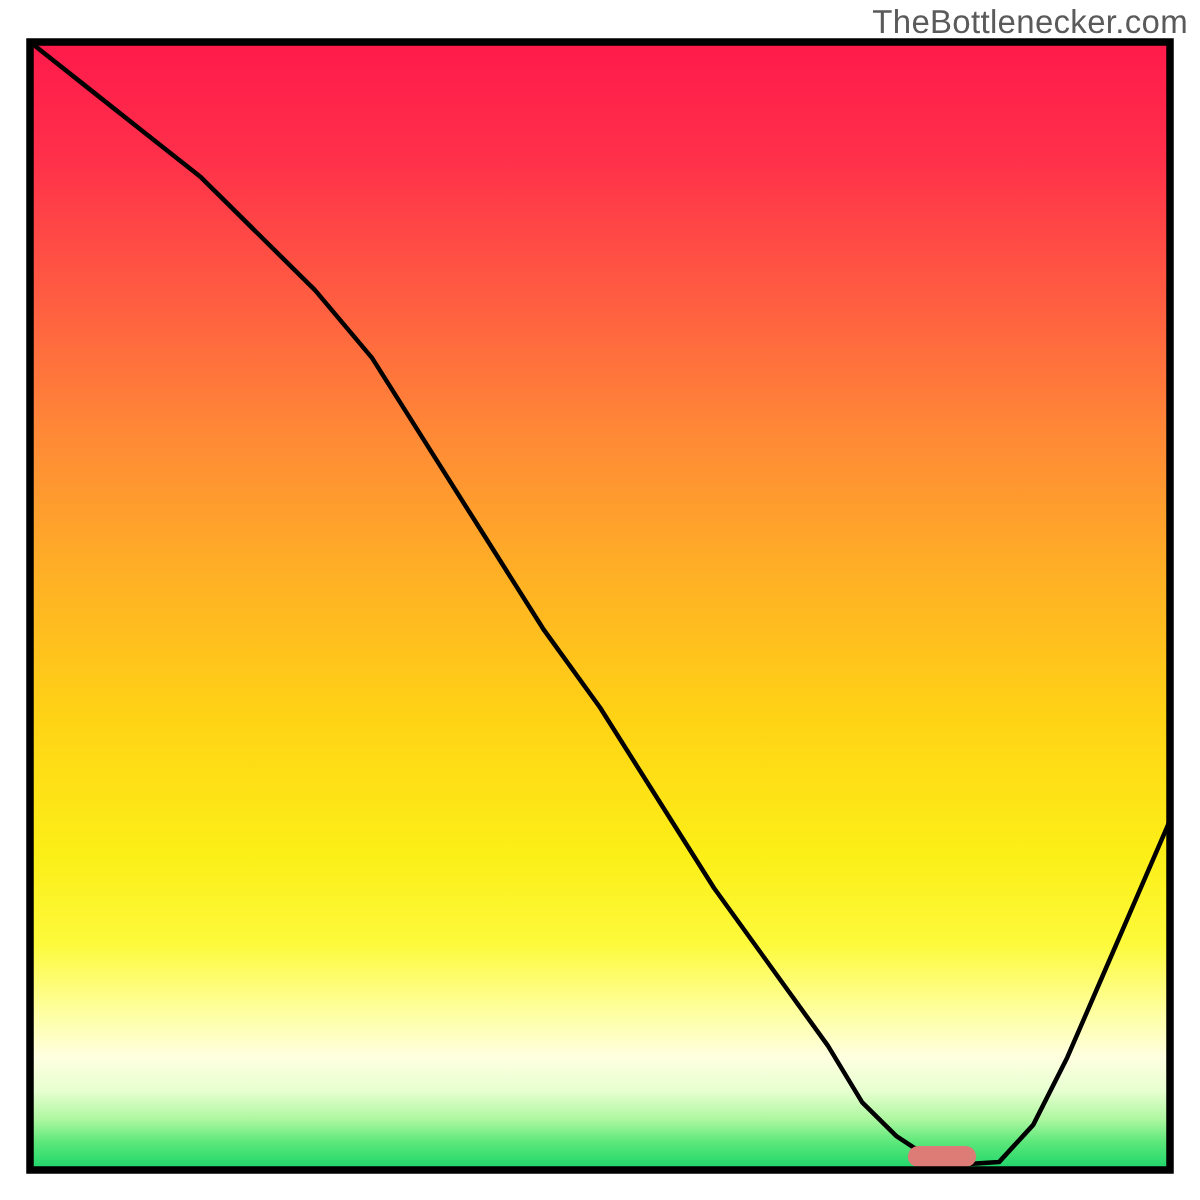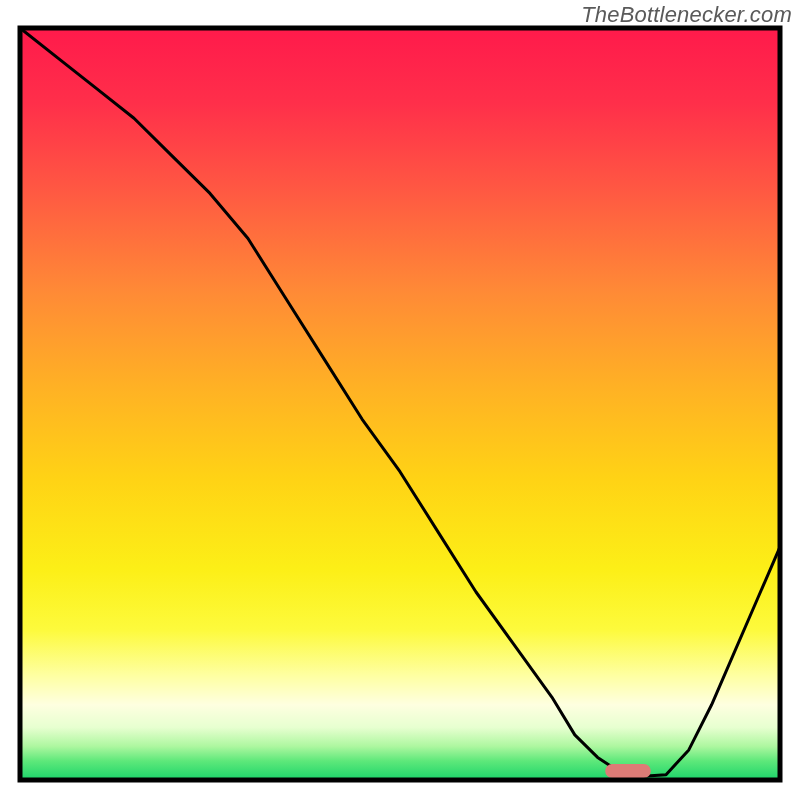--- a/index.html
+++ b/index.html
@@ -7,21 +7,20 @@
     padding: 0;
     width: 800px;
     height: 800px;
     background: #ffffff;
     font-family: Arial, Helvetica, sans-serif;
   }
   .container {
     position: relative;
     width: 800px;
     height: 800px;
-    font-style: italic;
   }
   .watermark {
     position: absolute;
     top: 2px;
     right: 8px;
     font-size: 22px;
     font-weight: 500;
     color: #5a5a5a;
     z-index: 10;
     letter-spacing: 0.2px;

